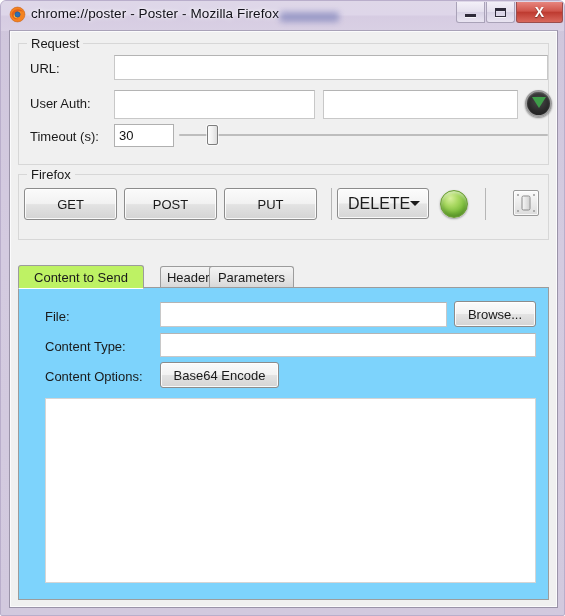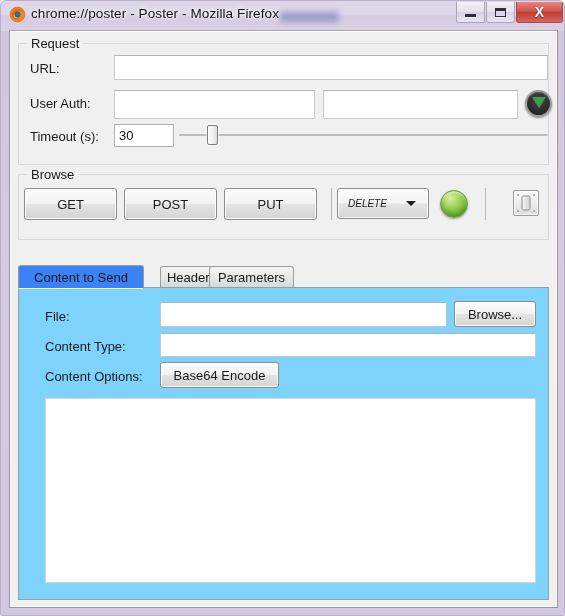--- a/index.html
+++ b/index.html
@@ -191,25 +191,24 @@
     box-sizing: border-box;
     border: 1px solid #8c8c8c;
     border-radius: 3px;
     background: linear-gradient(to bottom, #fcfcfc 0%, #f3f3f3 48%, #e4e4e4 52%, #d6d6d6 100%);
     box-shadow: inset 0 0 0 1px rgba(255,255,255,0.85);
     display: flex;
     align-items: center;
     cursor: default;
   }
   .combo-label {
-    font-size: 10px;
+    font-size: 16px;
     color: #1a1a1a;
     padding-left: 10px;
     flex: 1;
-    font-style: italic;
   }
   .combo-arrow {
     width: 0; height: 0;
     border-left: 5px solid transparent;
     border-right: 5px solid transparent;
     border-top: 5px solid #1a1a1a;
     margin-right: 12px;
   }
 
   
@@ -316,21 +315,21 @@
     font-size: 13px;
     color: #1a1a1a;
     display: flex;
     align-items: center;
     justify-content: center;
     padding: 0 6px;
     background: linear-gradient(to bottom, #f4f4f4 0%, #e4e4e4 60%, #d6d6d6 100%);
     cursor: default;
   }
   .tab.active {
-    background: #3b82f6;
+    background: #bef264;
     top: -1px;
     height: 24px;
     z-index: 3;
     border-bottom: 1px solid #ffffff;
   }
   .tabpanel {
     position: absolute;
     left: 8px; top: 256px;
     width: 531px;
     height: 313px;
@@ -393,21 +392,21 @@
     <div class="auth-btn" style="left:515px; top:59px;">
       <div class="auth-arrow"></div>
     </div>
 
     <div class="lbl" style="left:20px; top:98px;">Timeout (s):</div>
     <input class="tfield strong" type="text" style="left: 104px; top: 93px; width: 60px; height: 23px;" value="30">
     <div class="slider-track" style="left:169px; top:103px; width:369px;"></div>
     <div class="slider-thumb" style="left:197px; top:94px;"></div>
 
     <div class="groupbox" style="left:8px; top:143px; width:531px; height:66px;">
-      <div class="group-title">Browse</div>
+      <div class="group-title">Firefox</div>
     </div>
 
     <div class="btn" style="left:14px; top:157px; width:93px; height:32px;">GET</div>
     <div class="btn" style="left:114px; top:157px; width:93px; height:32px;">POST</div>
     <div class="btn" style="left:214px; top:157px; width:93px; height:32px;">PUT</div>
 
     <div class="vsep" style="left:321px; top:157px; height:32px;"></div>
 
     <div class="combo" style="left:327px; top:157px; width:92px; height:31px;">
       <div class="combo-label">DELETE</div>

